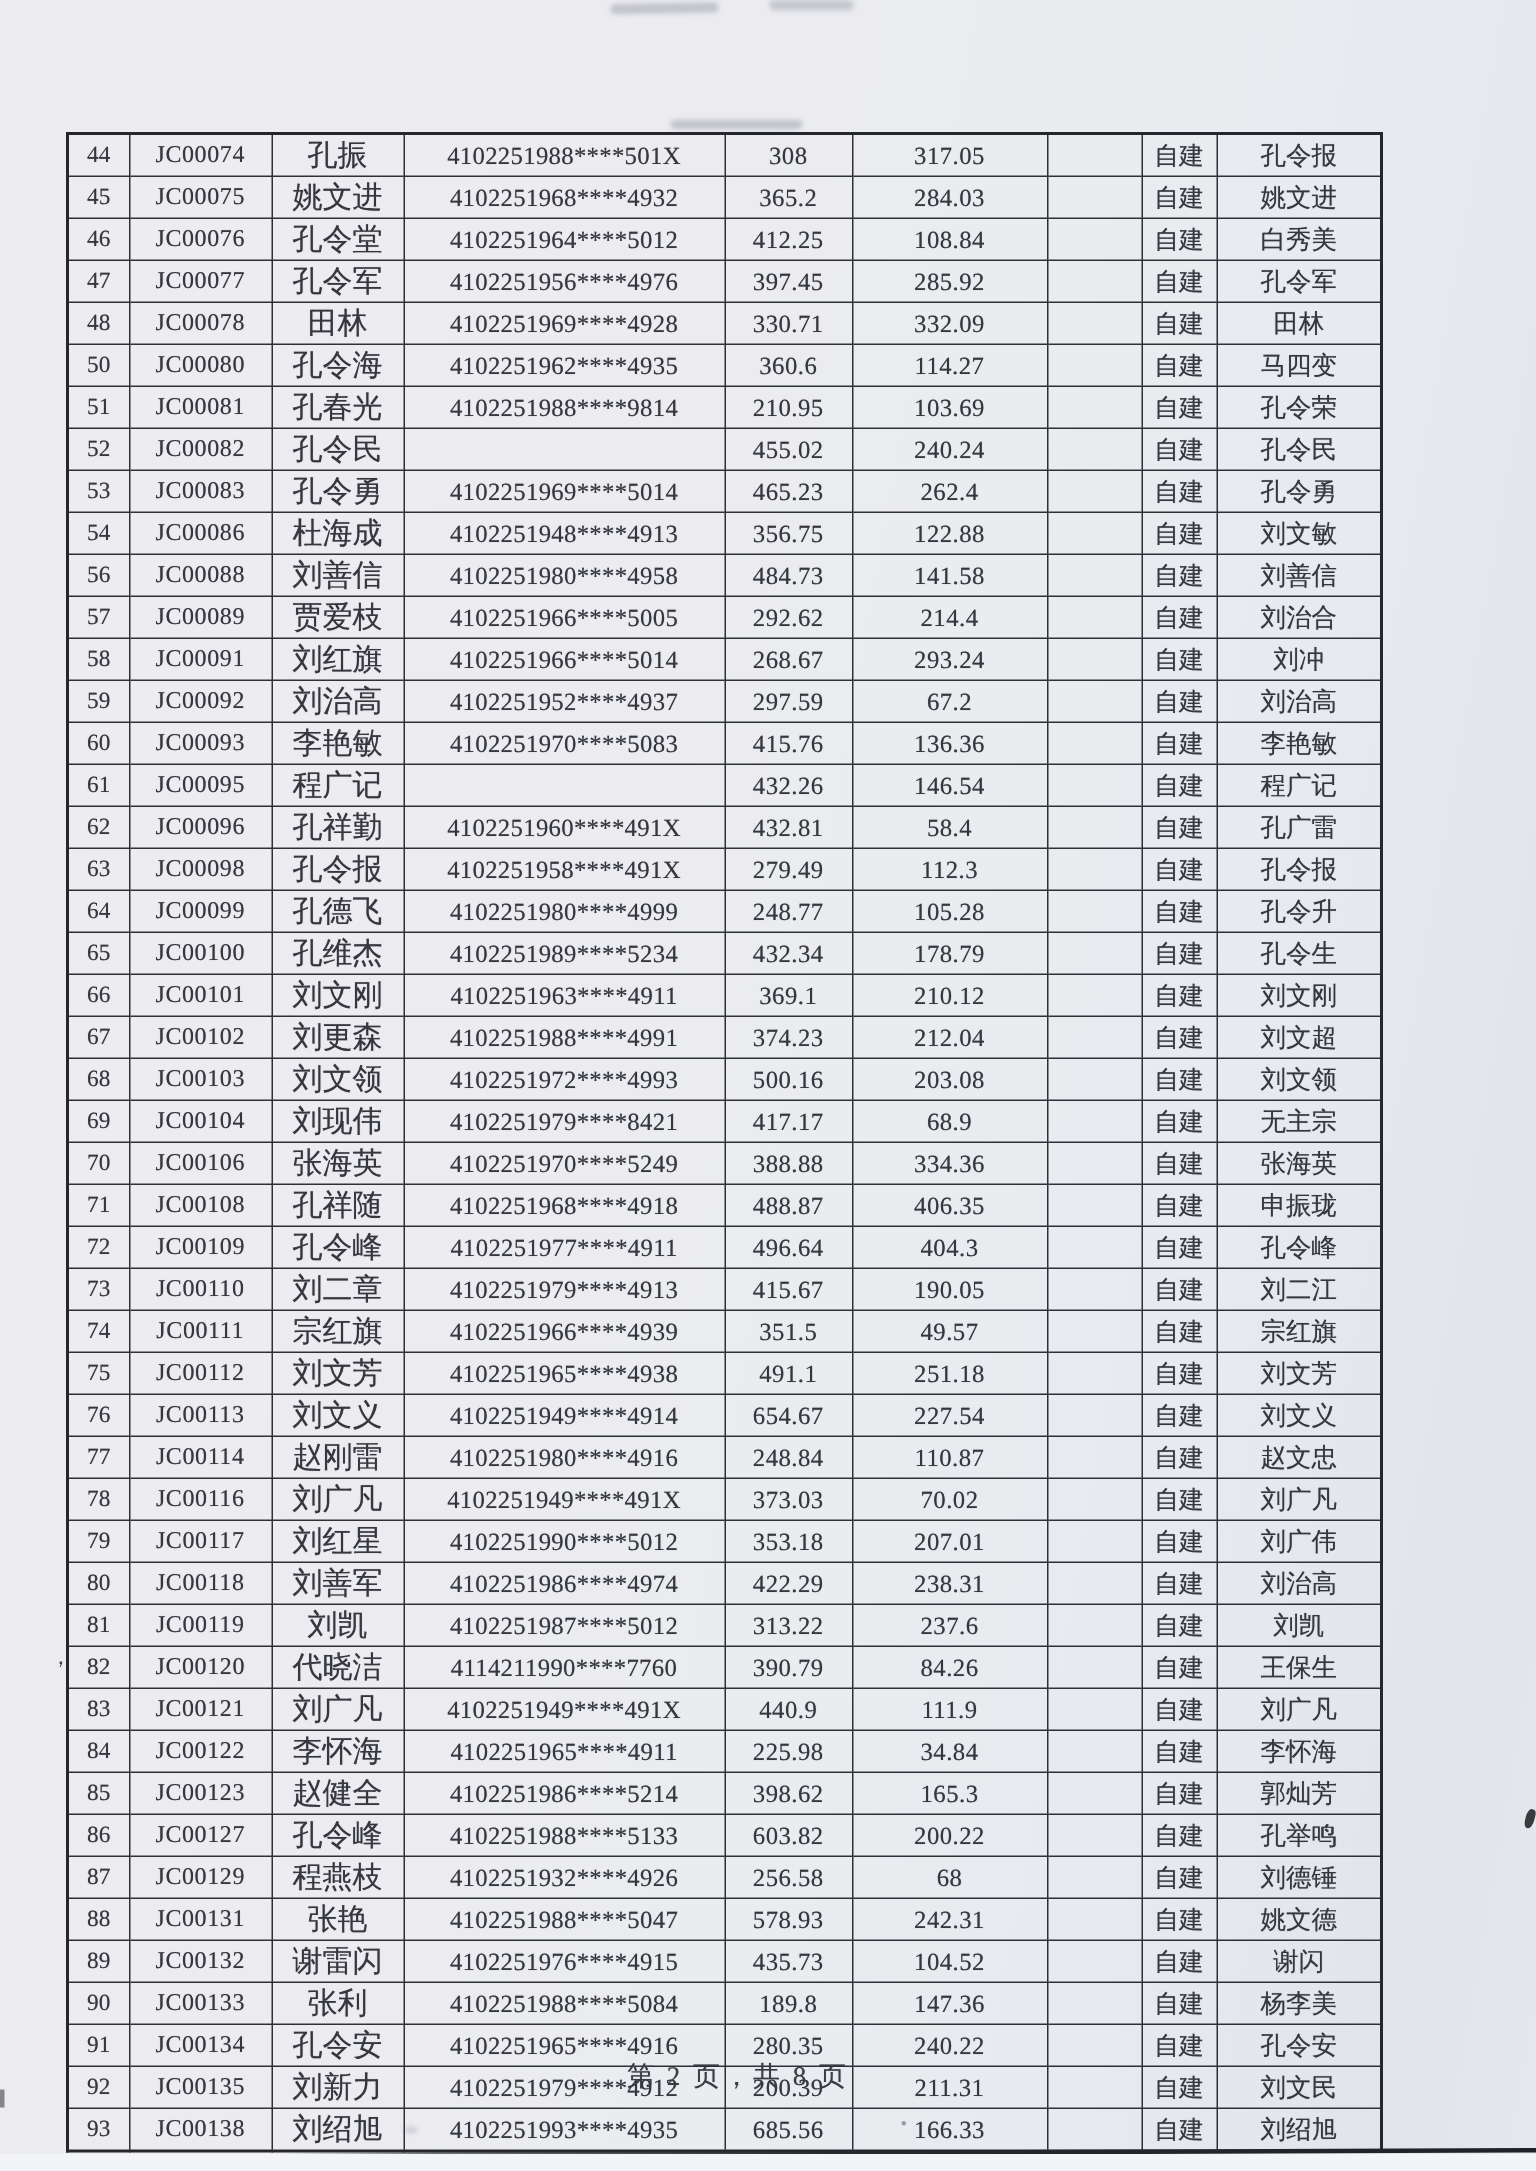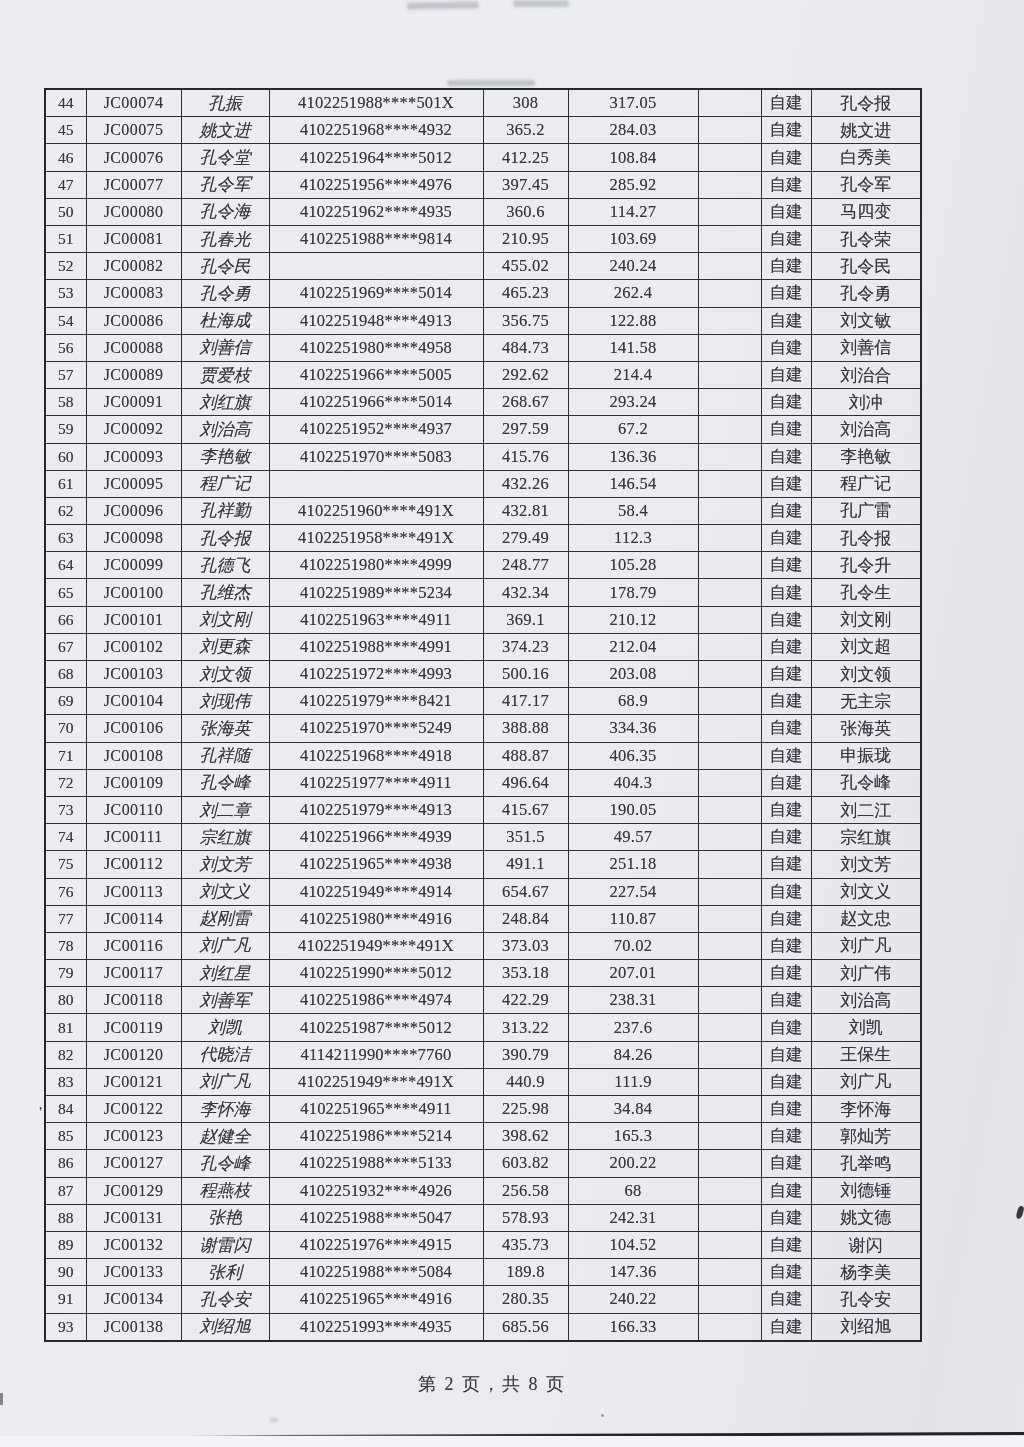--- a/index.html
+++ b/index.html
@@ -34,21 +34,21 @@
     text-shadow:0 0 .5px rgba(52,54,62,.55);
   }
   .doc-table{border:2px solid #26272c;}
   .doc-table td{
     border:1.5px solid #2f3036;
     padding:0 1px;text-align:center;vertical-align:middle;
     overflow:hidden;white-space:nowrap;
   }
   td.c-index{font-size:15.5px;}
   td.c-code{font-size:16px;letter-spacing:.4px;margin-top:42px;}
-  td.c-name{font-size:17px;font-style:italic;}
+  td.c-name{font-size:20px;}
   td.c-id{font-size:16.5px;letter-spacing:.2px;}
   td.c-num{font-size:16.5px;letter-spacing:.3px;}
   td.c-build{font-size:16.5px;}
   td.c-name2{font-size:17px;}
   .footer{
     position:absolute;left:0;top:1372px;width:984px;text-align:center;
     font-size:18px;color:#3a3b43;letter-spacing:2px;
     text-shadow:0 0 .5px rgba(55,57,65,.5);
   }
 </style>
@@ -113,20 +113,31 @@
     <td class="c-code">JC00077</td>
     <td class="c-name">孔令军</td>
     <td class="c-id">4102251956****4976</td>
     <td class="c-num">397.45</td>
     <td class="c-num">285.92</td>
     <td class="c-blank"></td>
     <td class="c-build">自建</td>
     <td class="c-name2">孔令军</td>
   </tr>
         <tr>
+    <td class="c-index">48</td>
+    <td class="c-code">JC00078</td>
+    <td class="c-name">田林</td>
+    <td class="c-id">4102251969****4928</td>
+    <td class="c-num">330.71</td>
+    <td class="c-num">332.09</td>
+    <td class="c-blank"></td>
+    <td class="c-build">自建</td>
+    <td class="c-name2">田林</td>
+  </tr>
+        <tr>
     <td class="c-index">50</td>
     <td class="c-code">JC00080</td>
     <td class="c-name">孔令海</td>
     <td class="c-id">4102251962****4935</td>
     <td class="c-num">360.6</td>
     <td class="c-num">114.27</td>
     <td class="c-blank"></td>
     <td class="c-build">自建</td>
     <td class="c-name2">马四变</td>
   </tr>
@@ -562,20 +573,31 @@
         <tr>
     <td class="c-index">91</td>
     <td class="c-code">JC00134</td>
     <td class="c-name">孔令安</td>
     <td class="c-id">4102251965****4916</td>
     <td class="c-num">280.35</td>
     <td class="c-num">240.22</td>
     <td class="c-blank"></td>
     <td class="c-build">自建</td>
     <td class="c-name2">孔令安</td>
+  </tr>
+        <tr>
+    <td class="c-index">92</td>
+    <td class="c-code">JC00135</td>
+    <td class="c-name">刘新力</td>
+    <td class="c-id">4102251979****4912</td>
+    <td class="c-num">200.39</td>
+    <td class="c-num">211.31</td>
+    <td class="c-blank"></td>
+    <td class="c-build">自建</td>
+    <td class="c-name2">刘文民</td>
   </tr>
         <tr>
     <td class="c-index">93</td>
     <td class="c-code">JC00138</td>
     <td class="c-name">刘绍旭</td>
     <td class="c-id">4102251993****4935</td>
     <td class="c-num">685.56</td>
     <td class="c-num">166.33</td>
     <td class="c-blank"></td>
     <td class="c-build">自建</td>

